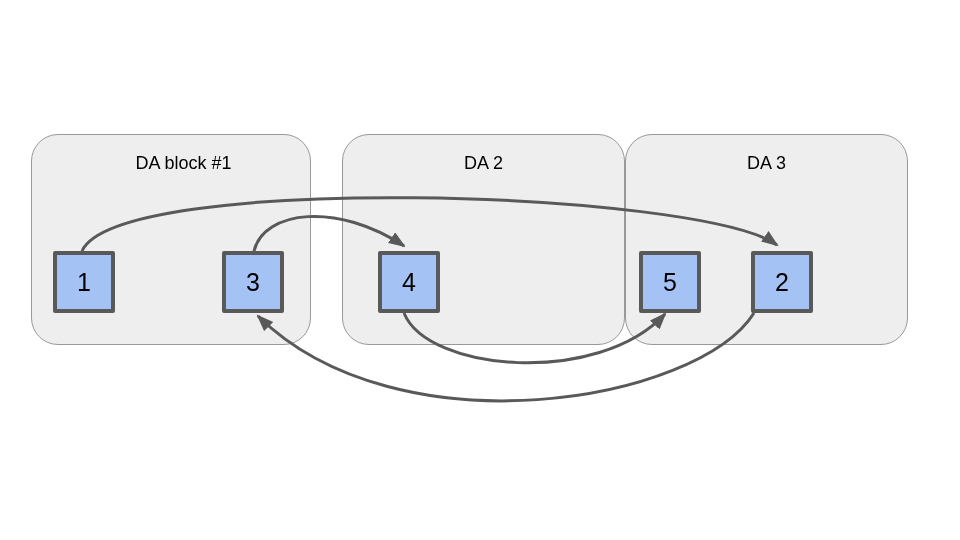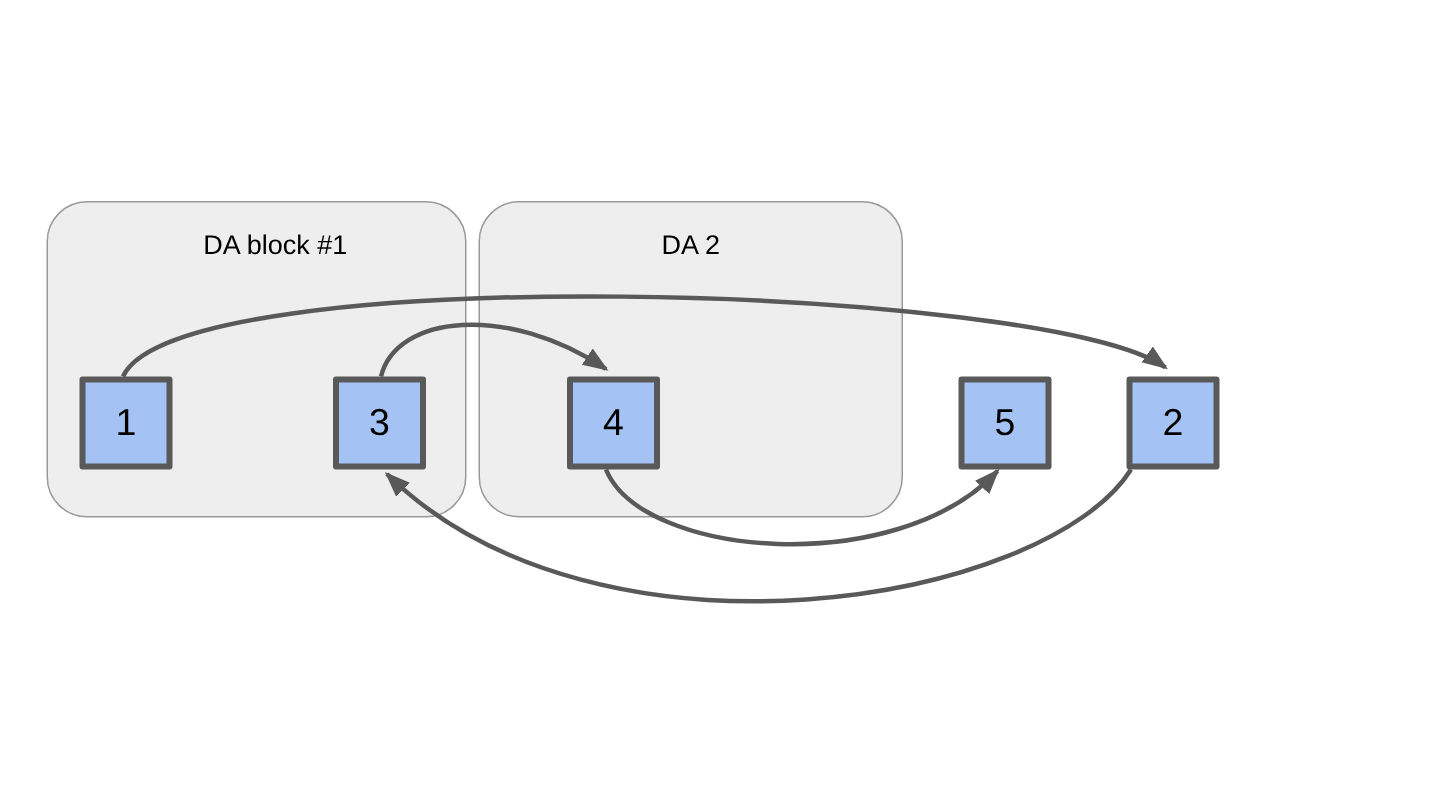--- a/index.html
+++ b/index.html
@@ -22,21 +22,21 @@
     z-index: 1;
   }
   .block-label {
     text-align: center;
     margin-top: 17px;
     font-size: 18px;
     line-height: 22px;
     color: #000000;
   }
   .block-1 { left: 31px;  width: 280px; padding-left: 25px; }
-  .block-2 { left: 319px; width: 283px; }
+  .block-2 { left: 342px; width: 283px; }
   .block-3 { left: 625px; width: 283px; }
   .node {
     position: absolute;
     top: 251px;
     width: 62px;
     height: 62px;
     box-sizing: border-box;
     background: #a4c2f4;
     border: 4px solid #595959;
     border-radius: 2px;
@@ -69,20 +69,23 @@
 <body>
 
 <div class="canvas">
 
   <div class="block block-1">
     <div class="block-label">DA block #1</div>
   </div>
   <div class="block block-2">
     <div class="block-label">DA 2</div>
   </div>
+  <div class="block block-3">
+    <div class="block-label">DA 3</div>
+  </div>
 
   <div class="node node-1">1</div>
   <div class="node node-3">3</div>
   <div class="node node-4">4</div>
   <div class="node node-5">5</div>
   <div class="node node-2">2</div>
 
   <svg class="arrow-layer" viewBox="0 0 960 540">
     <defs>
       <marker id="arrowhead" markerUnits="userSpaceOnUse" markerWidth="18" markerHeight="14" refX="15" refY="6.5" orient="auto">

